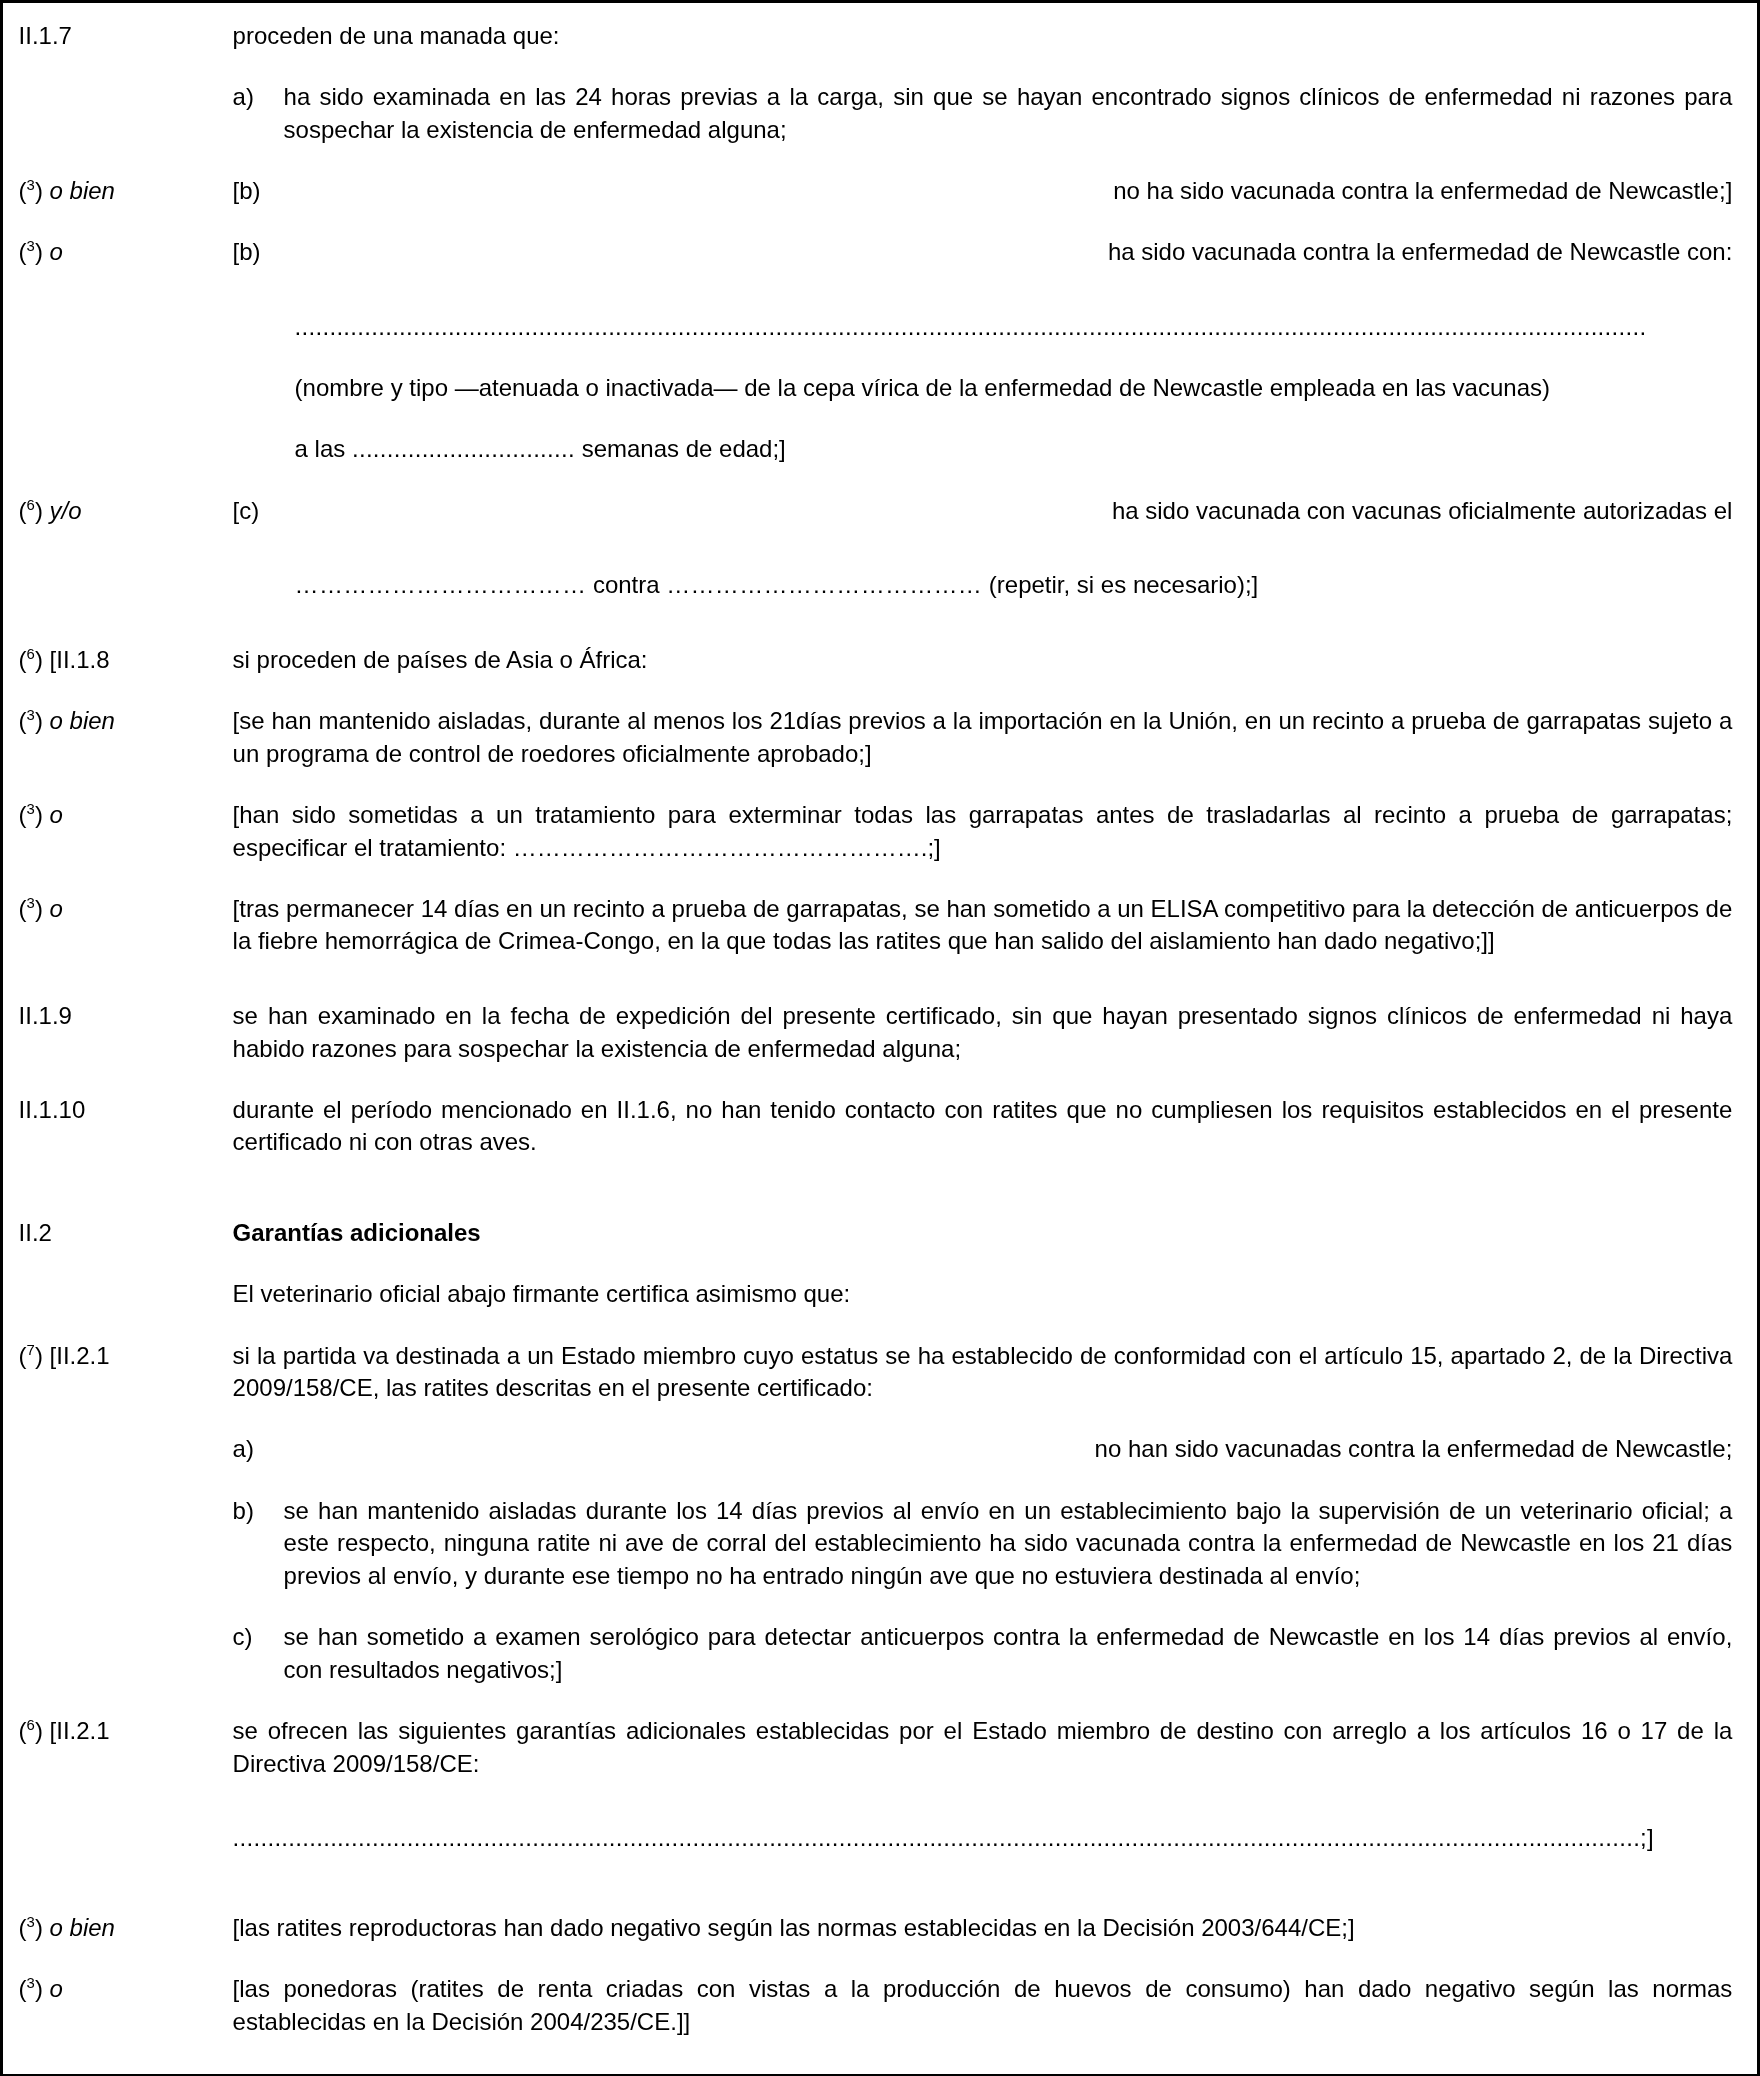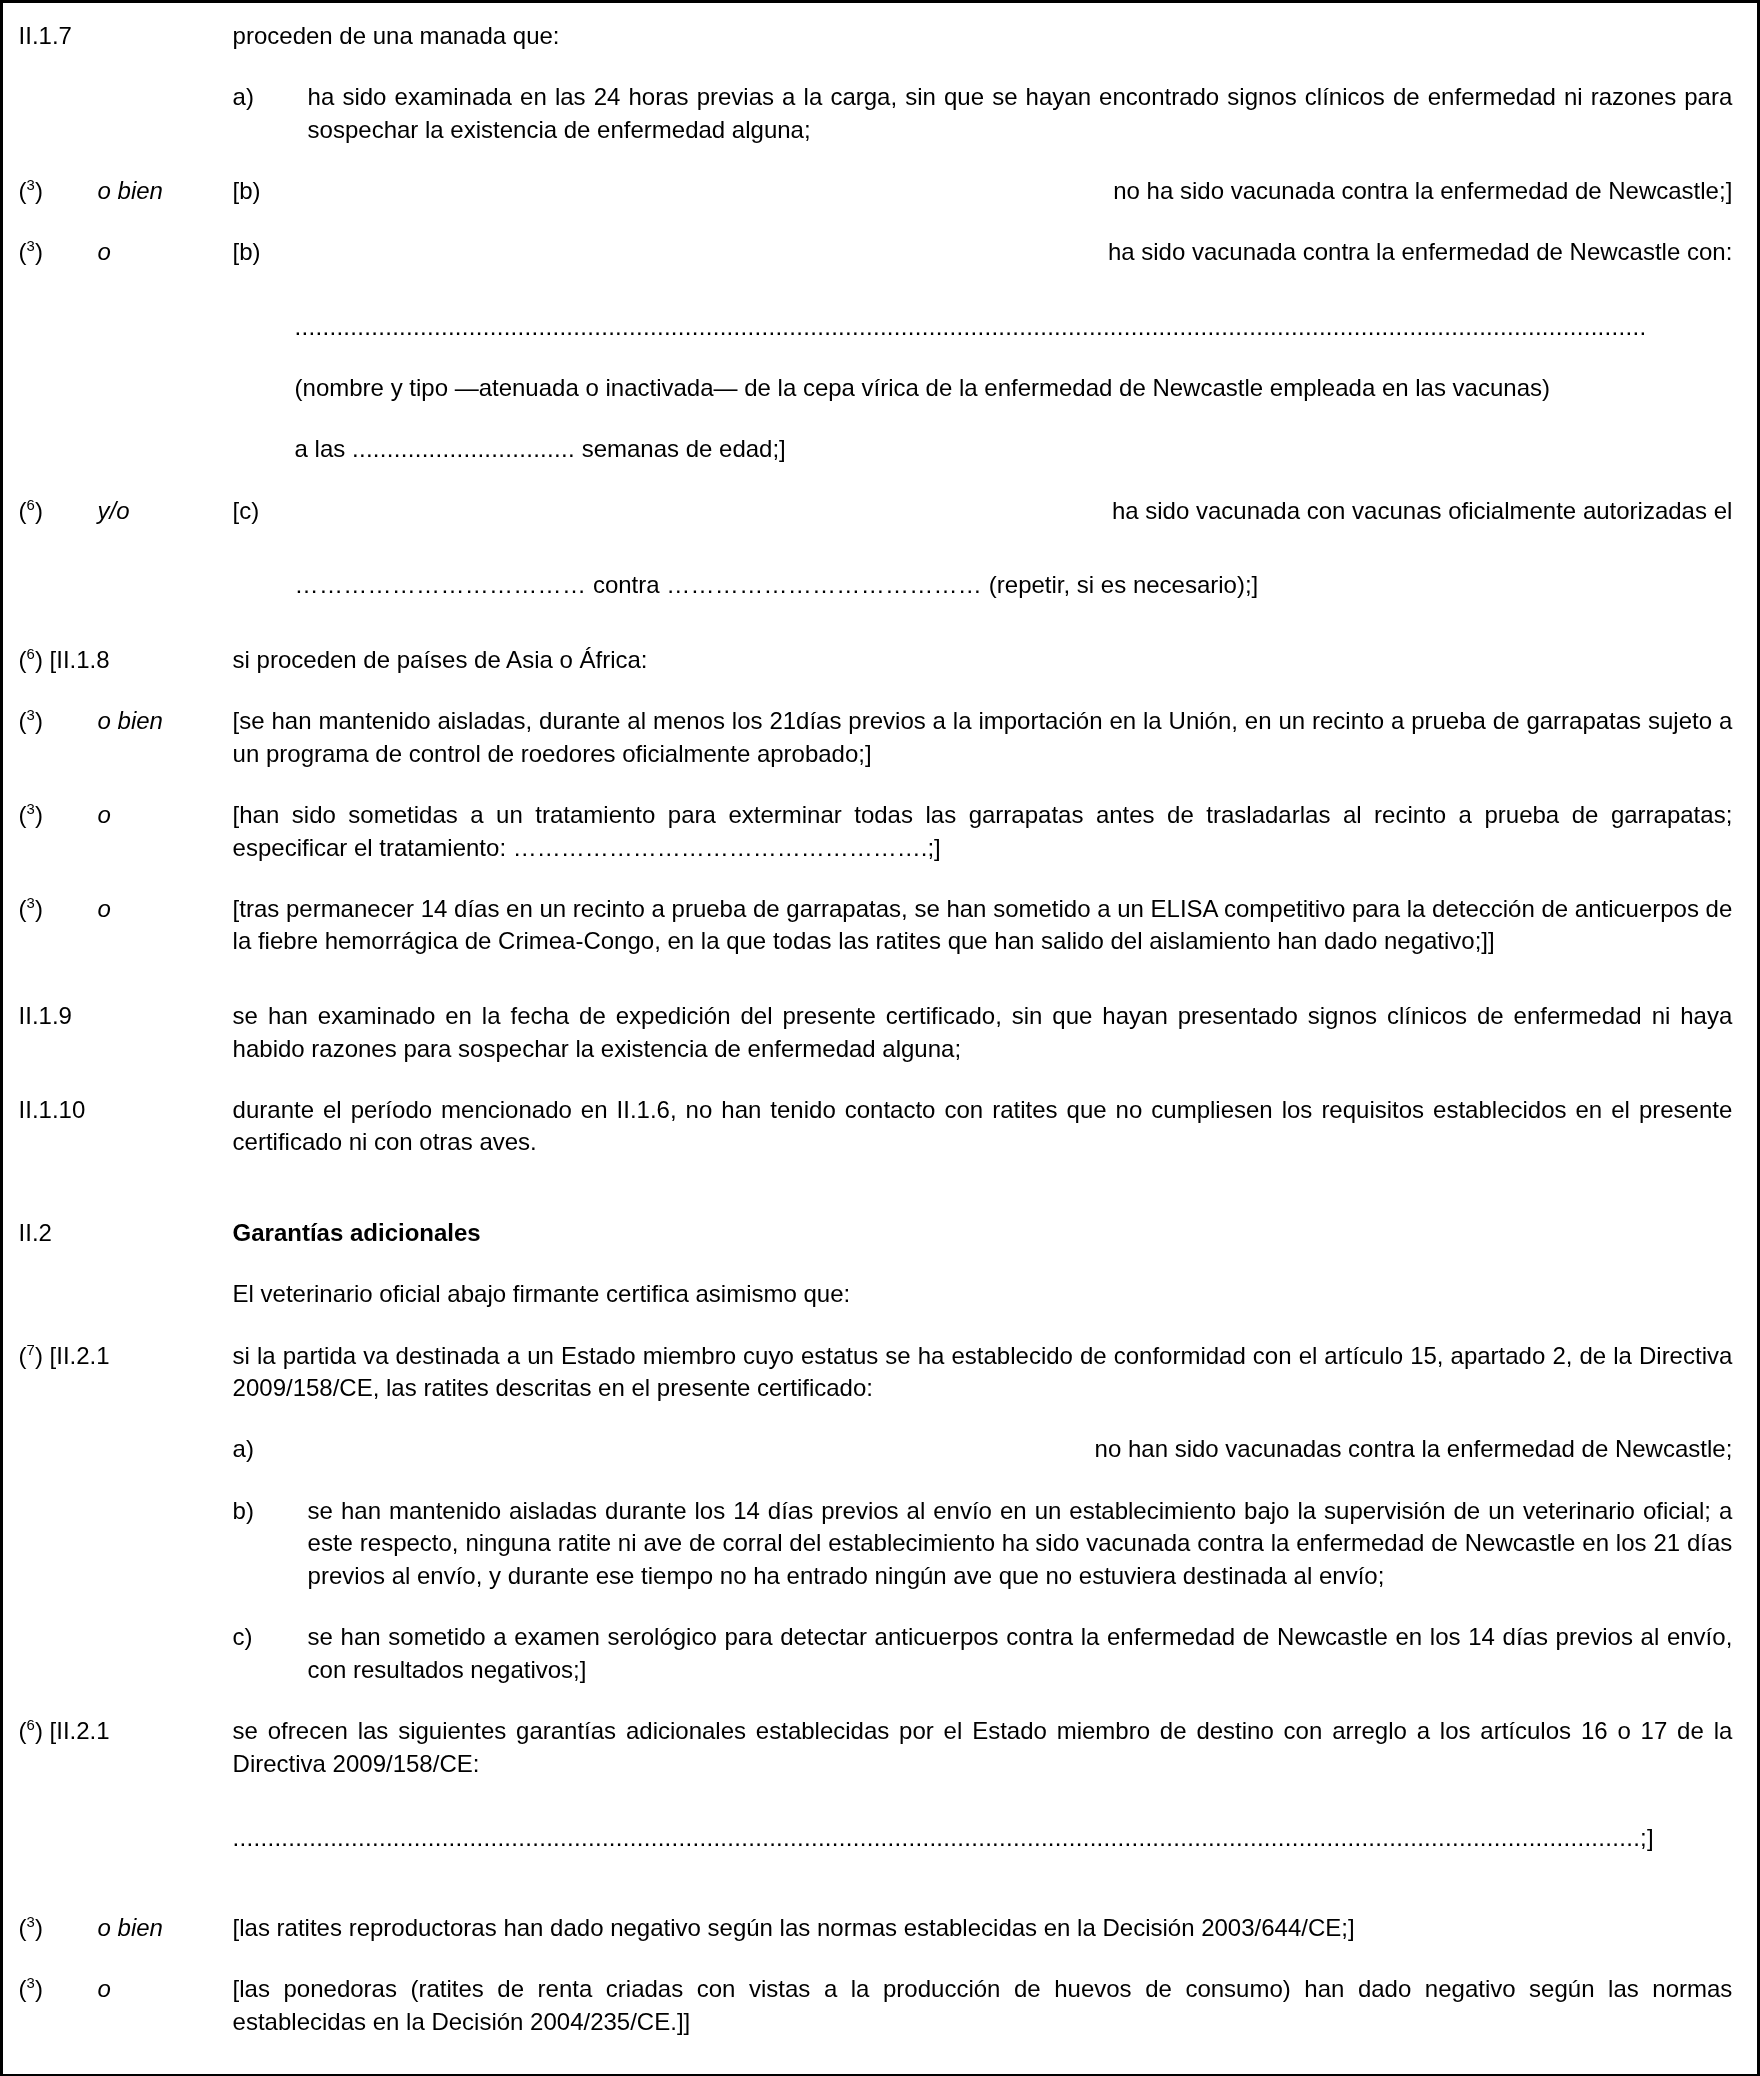--- a/index.html
+++ b/index.html
@@ -37,21 +37,21 @@
 
   .label {
     flex: 0 0 214px;
     width: 214px;
     box-sizing: border-box;
     font-size: 24px;
     line-height: 1.36;
     padding-right: 10px;
     white-space: nowrap;
   }
-  .label .it { font-style: italic; margin-left: 48px; }
+  .label .it { font-style: italic; }
   .label sup {
     font-size: 0.62em;
     vertical-align: super;
     line-height: 0;
   }
 
   .body {
     flex: 1 1 auto;
     font-size: 24px;
     line-height: 1.36;
@@ -73,21 +73,20 @@
     flex: 0 0 51px;
     width: 51px;
     font-size: 24px;
     line-height: 1.36;
   }
   .sub .txt {
     flex: 1 1 auto;
     font-size: 24px;
     line-height: 1.36;
     text-align: justify;
-    margin-left: 24px;
   }
   .sub .txt.nojust { text-align: right; }
 
   .indent-a { margin-left: 62px; }
 
   .dots-line {
     font-size: 24px;
     line-height: 1.36;
     letter-spacing: 0.3px;
     white-space: nowrap;

